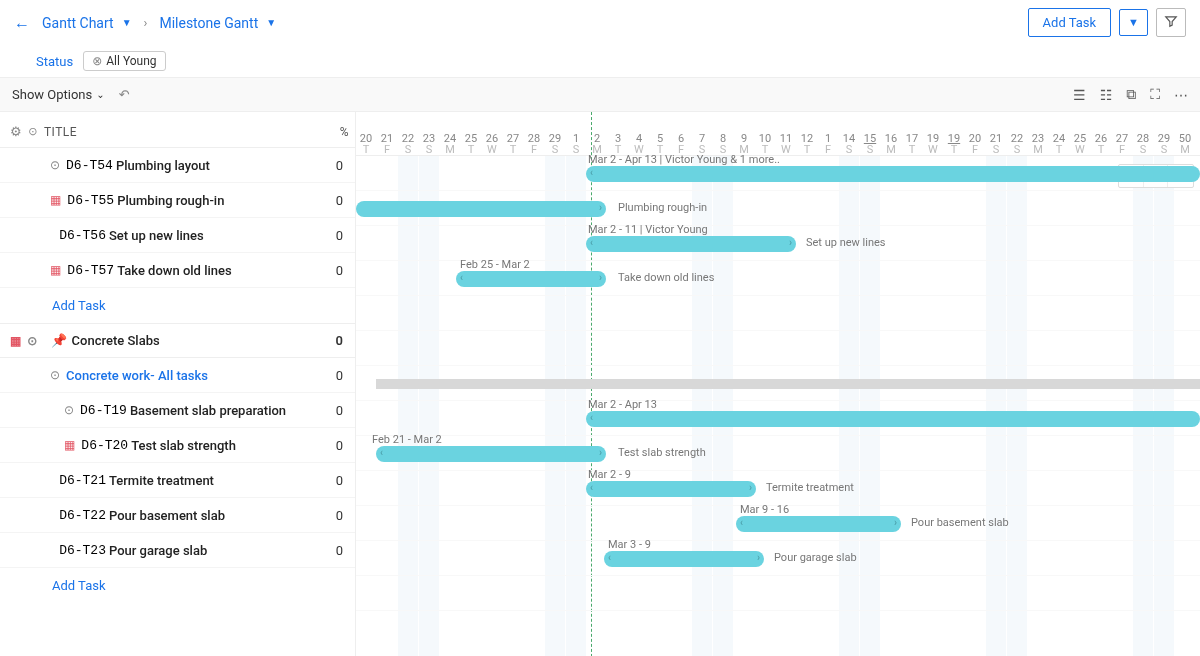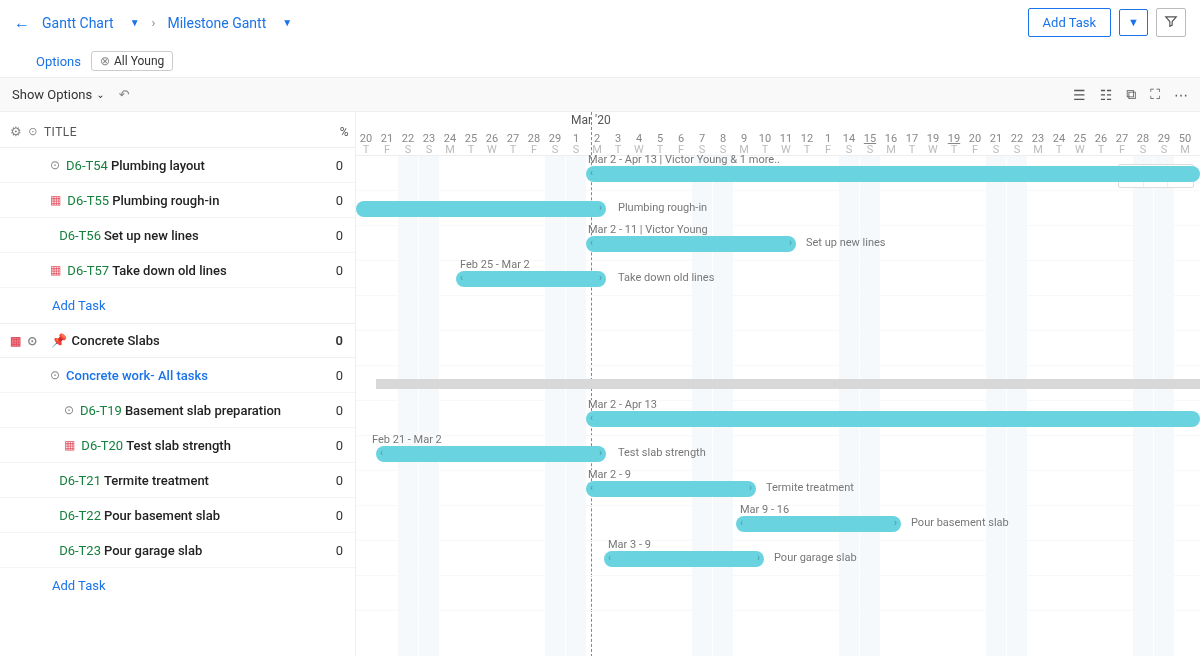--- a/index.html
+++ b/index.html
@@ -1,21 +1,21 @@
 <!DOCTYPE html>
 <html><head>
 <meta charset="utf-8">
 <style>
 * { box-sizing: border-box; margin: 0; padding: 0; font-family: -apple-system, BlinkMacSystemFont, "Segoe UI", Roboto, sans-serif; }
 body { width: 1200px; height: 656px; overflow: hidden; background: #fff; color: #333; font-size: 13px; }
 
 
 .breadcrumb { display: flex; align-items: center; padding: 8px 14px; gap: 12px; }
 .bc-arrow { color: #1a73e8; font-size: 16px; cursor: pointer; }
-.bc-link { color: #1a73e8; font-size: 14px; cursor: pointer; display: flex; align-items: center; gap: 16px; }
+.bc-link { color: #1a73e8; font-size: 14px; cursor: pointer; display: flex; align-items: center; gap: 8px; }
 .bc-sep { color: #888; }
 .bc-caret { font-size: 10px; }
 
 .topright { margin-left: auto; display: flex; gap: 8px; align-items: center; }
 .btn-primary-outline { border: 1px solid #1a73e8; color: #1a73e8; background: #fff; padding: 6px 14px; border-radius: 2px; cursor: pointer; font-size: 13px; }
 .btn-caretbox { border: 1px solid #1a73e8; color: #1a73e8; background: #fff; padding: 6px 8px; border-radius: 2px; cursor: pointer; font-size: 11px; }
 .btn-iconbox { border: 1px solid #bbb; color: #555; background: #fff; padding: 5px 7px; border-radius: 2px; cursor: pointer; }
 
 
 .filterrow { display: flex; align-items: center; padding: 6px 36px; gap: 10px; }
@@ -37,21 +37,21 @@
 
 .lhead { display: flex; align-items: center; padding: 12px 10px 8px 10px; color:#555; font-size: 12px; letter-spacing: 0.5px; border-bottom: 1px solid #eee; gap:6px; }
 .pctcol { position: absolute; right: 6px; }
 .lheadwrap { position: relative; }
 
 .row { display: flex; align-items: center; height: 35px; padding-left: 10px; position: relative; border-bottom: 1px solid #f4f4f4; }
 .row .indent1 { width: 40px; }
 .row .indent2 { width: 54px; }
 .row .ico { color:#e25563; font-size: 12px; margin-right: 6px; }
 .row .icog { color:#888; font-size: 12px; margin-right: 6px; }
-.row .code { font-size: 13px; color:#15803d; margin-right: 3px; }
+.row .code { font-size: 13px; color:#000000; margin-right: 3px; font-family: Liberation Mono, monospace; }
 .row .title { font-size: 13px; color:#222; font-weight: 500; }
 .row .titlelink { color:#1a73e8; }
 .row .pct { position:absolute; right: 12px; color:#333; }
 .addtask { color:#1a73e8; font-size: 13px; padding-left: 52px; align-items: center; display:flex; height:35px; cursor:pointer; }
 
 .sectionrow { background:#fff; border-bottom:1px solid #eee; border-top:1px solid #eee; font-weight:600; }
 .pin { color:#e25563; margin-left:8px; margin-right:4px; }
 
 
 .monthhdr { position:absolute; top:0; left:0; right:0; height:20px; font-size:12px; color:#555; }
@@ -94,21 +94,21 @@
   <div class="topright">
     <button class="btn-primary-outline">Add Task</button>
     <button class="btn-caretbox">▼</button>
     <button class="btn-iconbox"><svg width="14" height="14" viewBox="0 0 24 24" fill="none" stroke="#555" stroke-width="2">
           <path d="M3 5h18l-7 8v6l-4 2v-8z"></path>
         </svg></button>
   </div>
 </div>
 
 <div class="filterrow">
-  <span class="status-lbl">Options</span>
+  <span class="status-lbl">Status</span>
   <span class="status-pill">
       <span class="pill-x">⊗</span>
       <span>All Young</span>
     </span>
 </div>
 
 <div class="optbar">
   <span class="showopt">
       <span>Show Options</span> 
       <span style="font-size:10px">⌄</span>
@@ -211,23 +211,20 @@
         <span class="icog" style="opacity:0">·</span>
       <span class="code">D6-T23</span>
       <span class="title">Pour garage slab</span>
       <span class="pct">0</span>
     </div>
     <div class="addtask">Add Task</div>
   </div>
 
   <div class="right">
     <span class="pctheadright"></span>
-    <div class="monthhdr">
-        <span class="m">Mar '20</span>
-      </div>
     <div class="dayhdr" id="dayhdr">
         <span style="left: 0px;">20</span>
         <span class="ds" style="left: 0px;">T</span>
         <span style="left: 21px;">21</span>
         <span class="ds" style="left: 21px;">F</span>
         <span style="left: 42px;">22</span>
         <span class="ds" style="left: 42px;">S</span>
         <span style="left: 63px;">23</span>
         <span class="ds" style="left: 63px;">S</span>
         <span style="left: 84px;">24</span>

